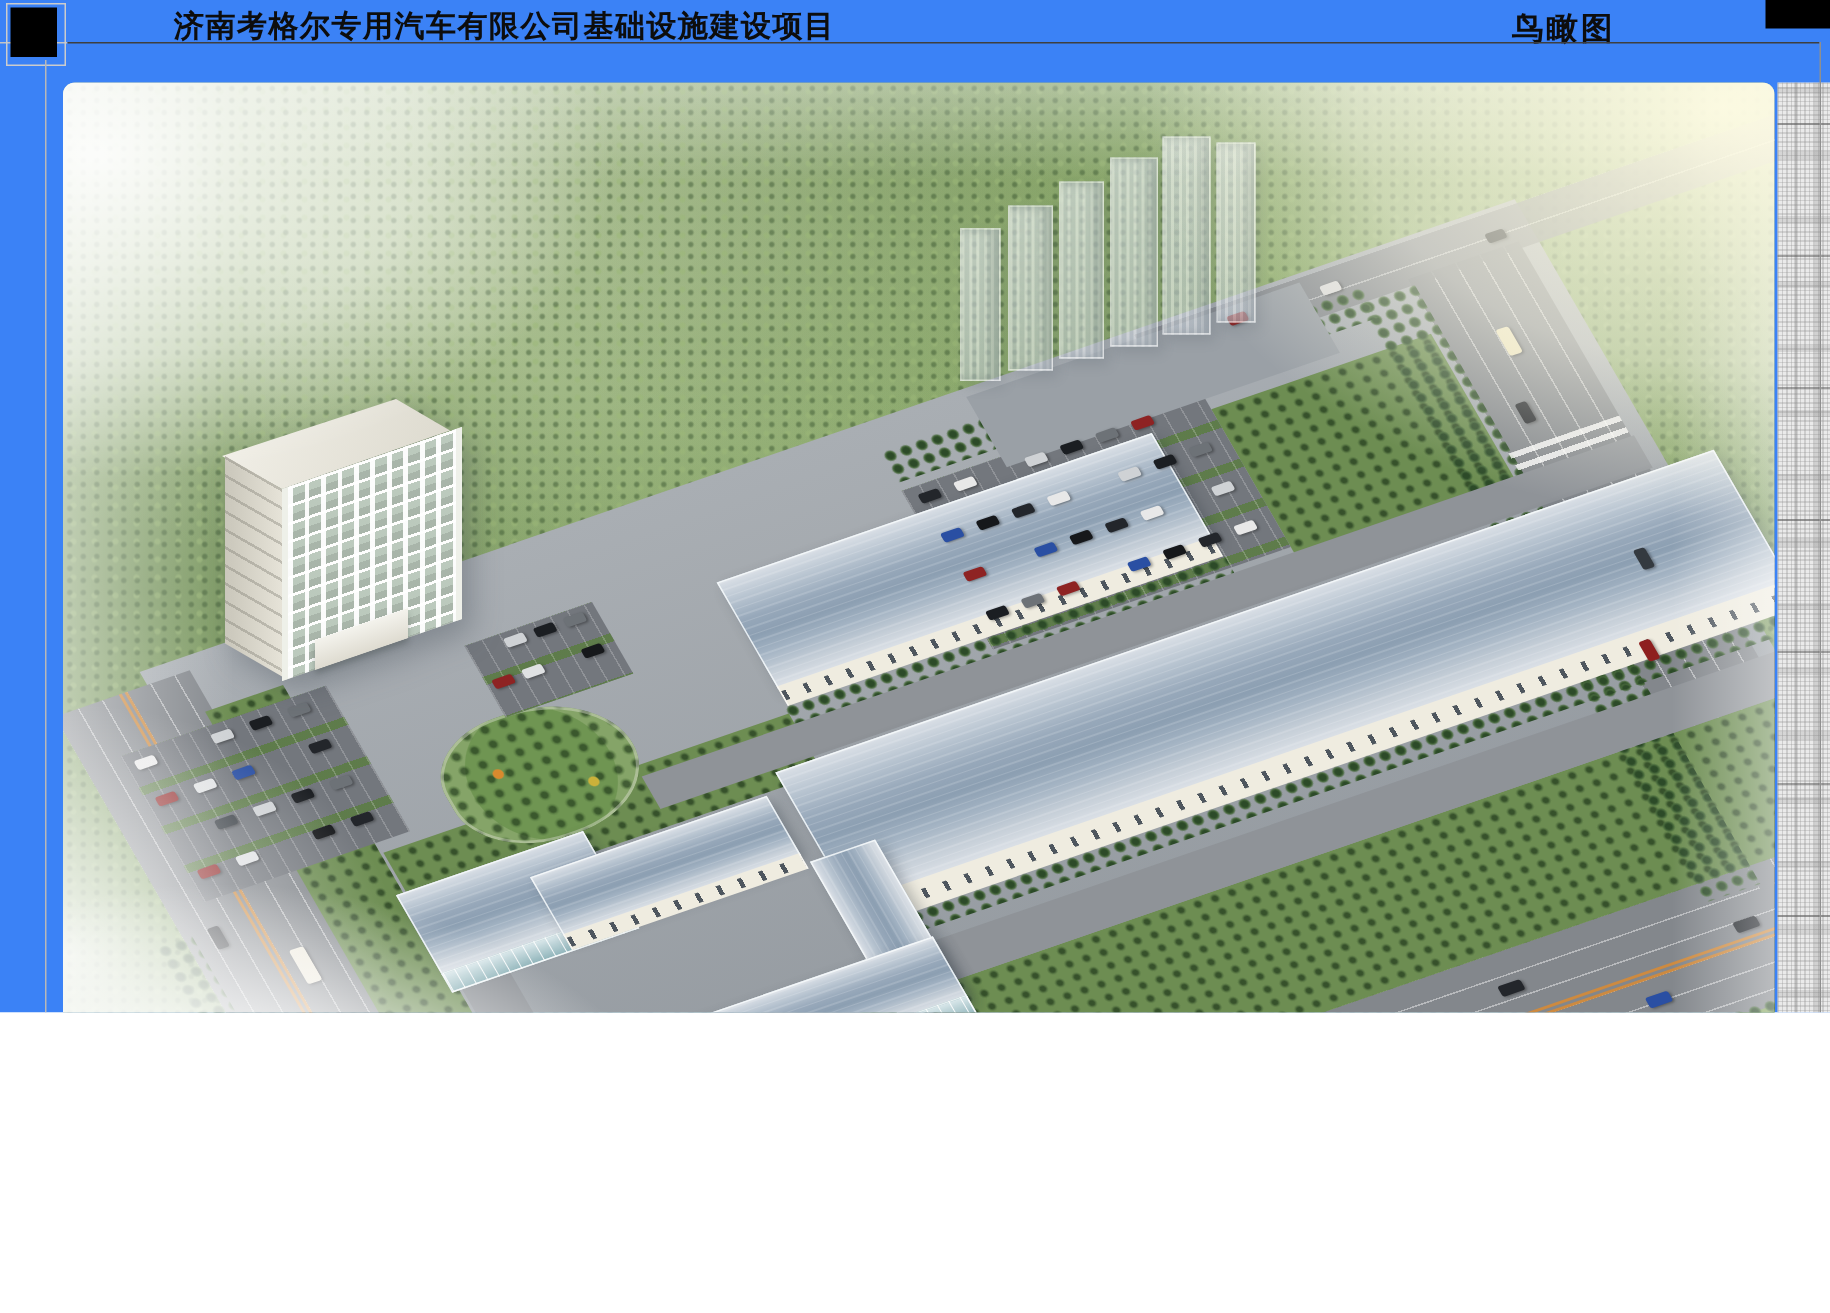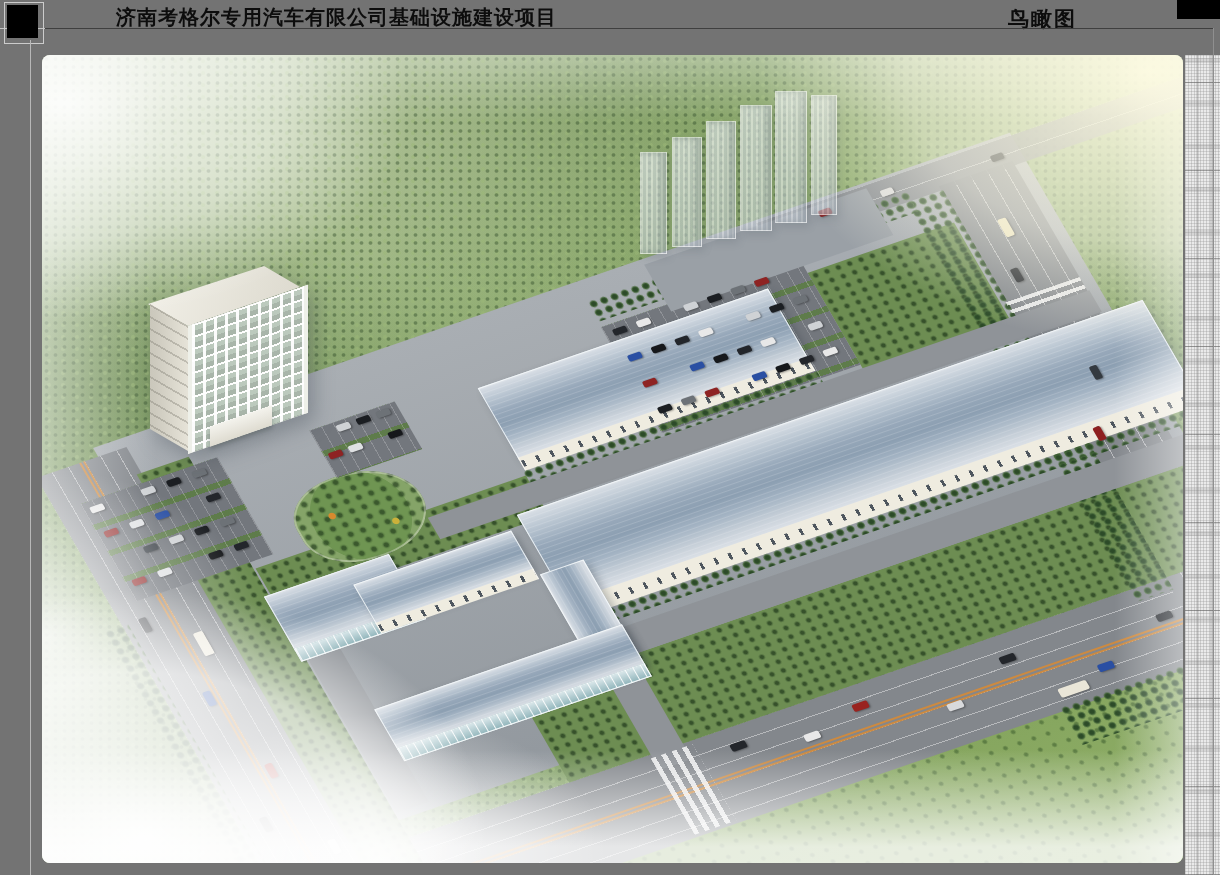--- a/index.html
+++ b/index.html
@@ -1,16 +1,16 @@
 <!DOCTYPE html>
 <html><head>
 <meta charset="utf-8">
 <style>
   html,body{margin:0;padding:0;background:#ffffff;}
-  .page{position:relative;width:1220px;height:875px;background:#737373;overflow:hidden;
+  .page{position:relative;width:1220px;height:675px;background:#3b82f6;overflow:hidden;
         font-family:"Liberation Sans","DejaVu Sans",sans-serif;}
 
   
   .sheet-title{position:absolute;left:116px;top:4px;font-size:20px;font-weight:700;color:#0d0d0d;
                letter-spacing:1px;white-space:nowrap;}
   .view-label{position:absolute;left:1008px;top:5px;font-size:21px;font-weight:700;color:#0d0d0d;
               letter-spacing:2px;white-space:nowrap;}
   .title-rule{position:absolute;left:45px;top:28px;width:1168px;height:1px;background:#3f3f3f;}
   .crosshair-h{position:absolute;left:0;top:28px;width:45px;height:1px;background:#c4c4c4;}
   .margin-left{position:absolute;left:30px;top:40px;width:1px;height:835px;background:#b8b8b8;}

